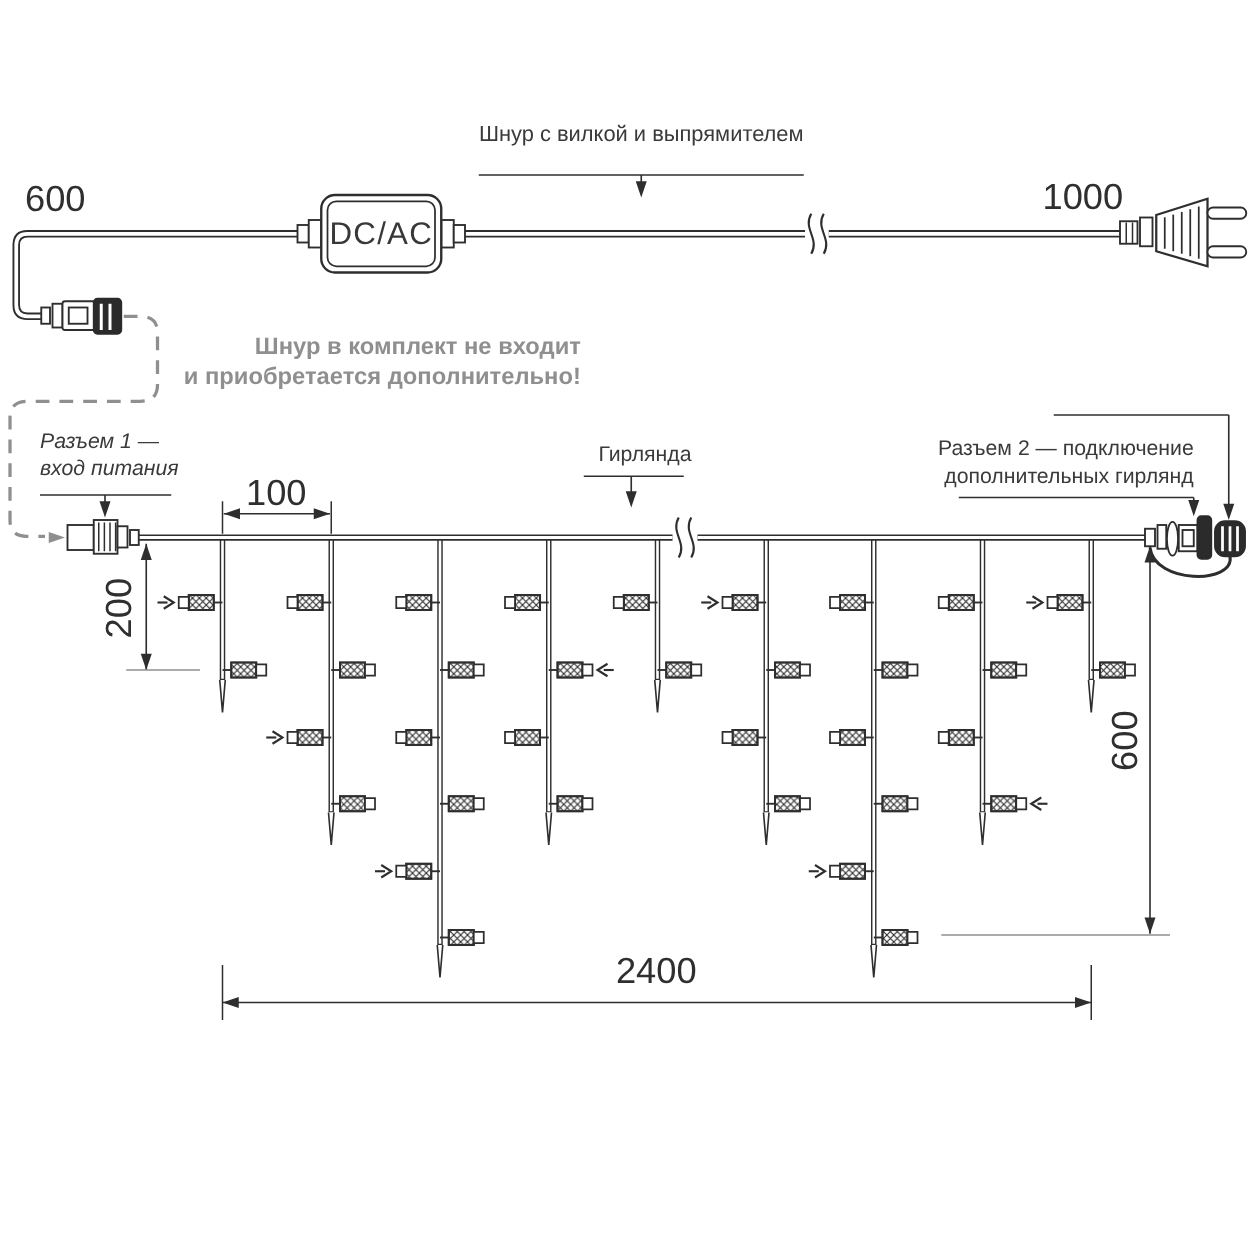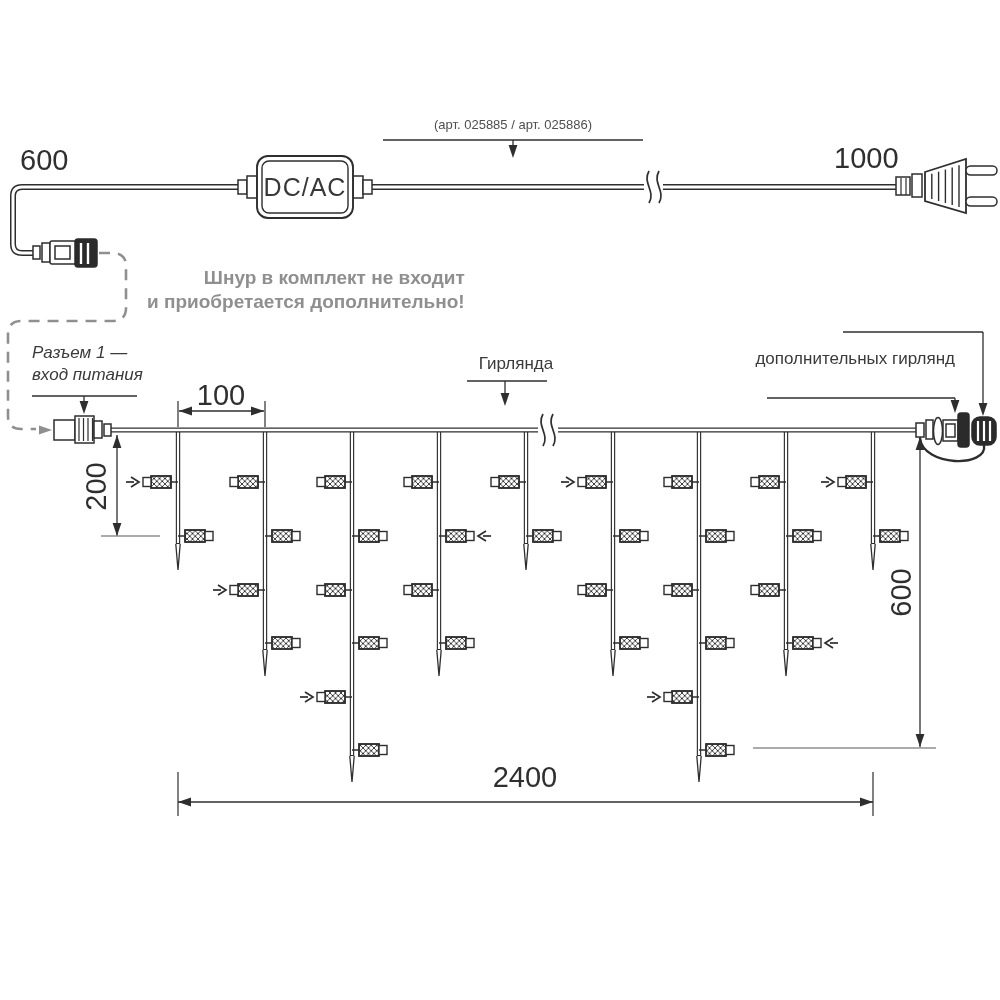--- a/index.html
+++ b/index.html
@@ -437,32 +437,33 @@
         <line x1="873" y1="772" x2="873" y2="816" stroke="#2e2e2e" stroke-width="1.2"></line>
         <line x1="178" y1="802" x2="873" y2="802" stroke="#2e2e2e" stroke-width="1.3"></line>
         <polygon points="178,802 191,797.6 191,806.4" fill="#2e2e2e"></polygon>
         <polygon points="873,802 860,797.6 860,806.4" fill="#2e2e2e"></polygon>
       </g>
     </svg>
 
   <div class="lbl dim" style="left:20px;top:144px;">600</div>
   <div class="lbl dim" style="left:834px;top:142px;">1000</div>
   <div class="lbl dcac" style="left:257px;top:156px;width:96px;height:62px;">DC/AC</div>
-  <div class="lbl small ctr" style="left:333px;top:117px;width:360px;">(арт. 025885 / арт. 025886)</div>
+  <div class="lbl ru ctr" style="left:333px;top:96px;width:360px;font-size:17.5px;">Шнур с вилкой и выпрямителем</div>
   <div class="lbl note" style="left:147px;top:266px;text-align:right;">
     <div>Шнур в комплект не входит</div>
     <div>и приобретается дополнительно!</div>
   </div>
 
   <div class="lbl ru" style="left:32px;top:342px;font-style:italic;">
     <div>Разъем 1 —</div>
     <div>вход питания</div>
   </div>
   <div class="lbl ru ctr" style="left:436px;top:353px;width:160px;">Гирлянда</div>
   <div class="lbl ru rgt" style="left:703px;top:348px;width:252px;">
+    <div>Разъем 2 — подключение</div>
     <div>дополнительных гирлянд</div>
   </div>
 
   <div class="lbl dim ctr" style="left:181px;top:379px;width:80px;">100</div>
   <div class="lbl dim ctr rot" style="left:56px;top:470px;width:80px;">200</div>
   <div class="lbl dim ctr rot" style="left:861px;top:576px;width:80px;">600</div>
   <div class="lbl dim ctr" style="left:465px;top:761px;width:120px;">2400</div>
 </div>
 
 </body></html>

